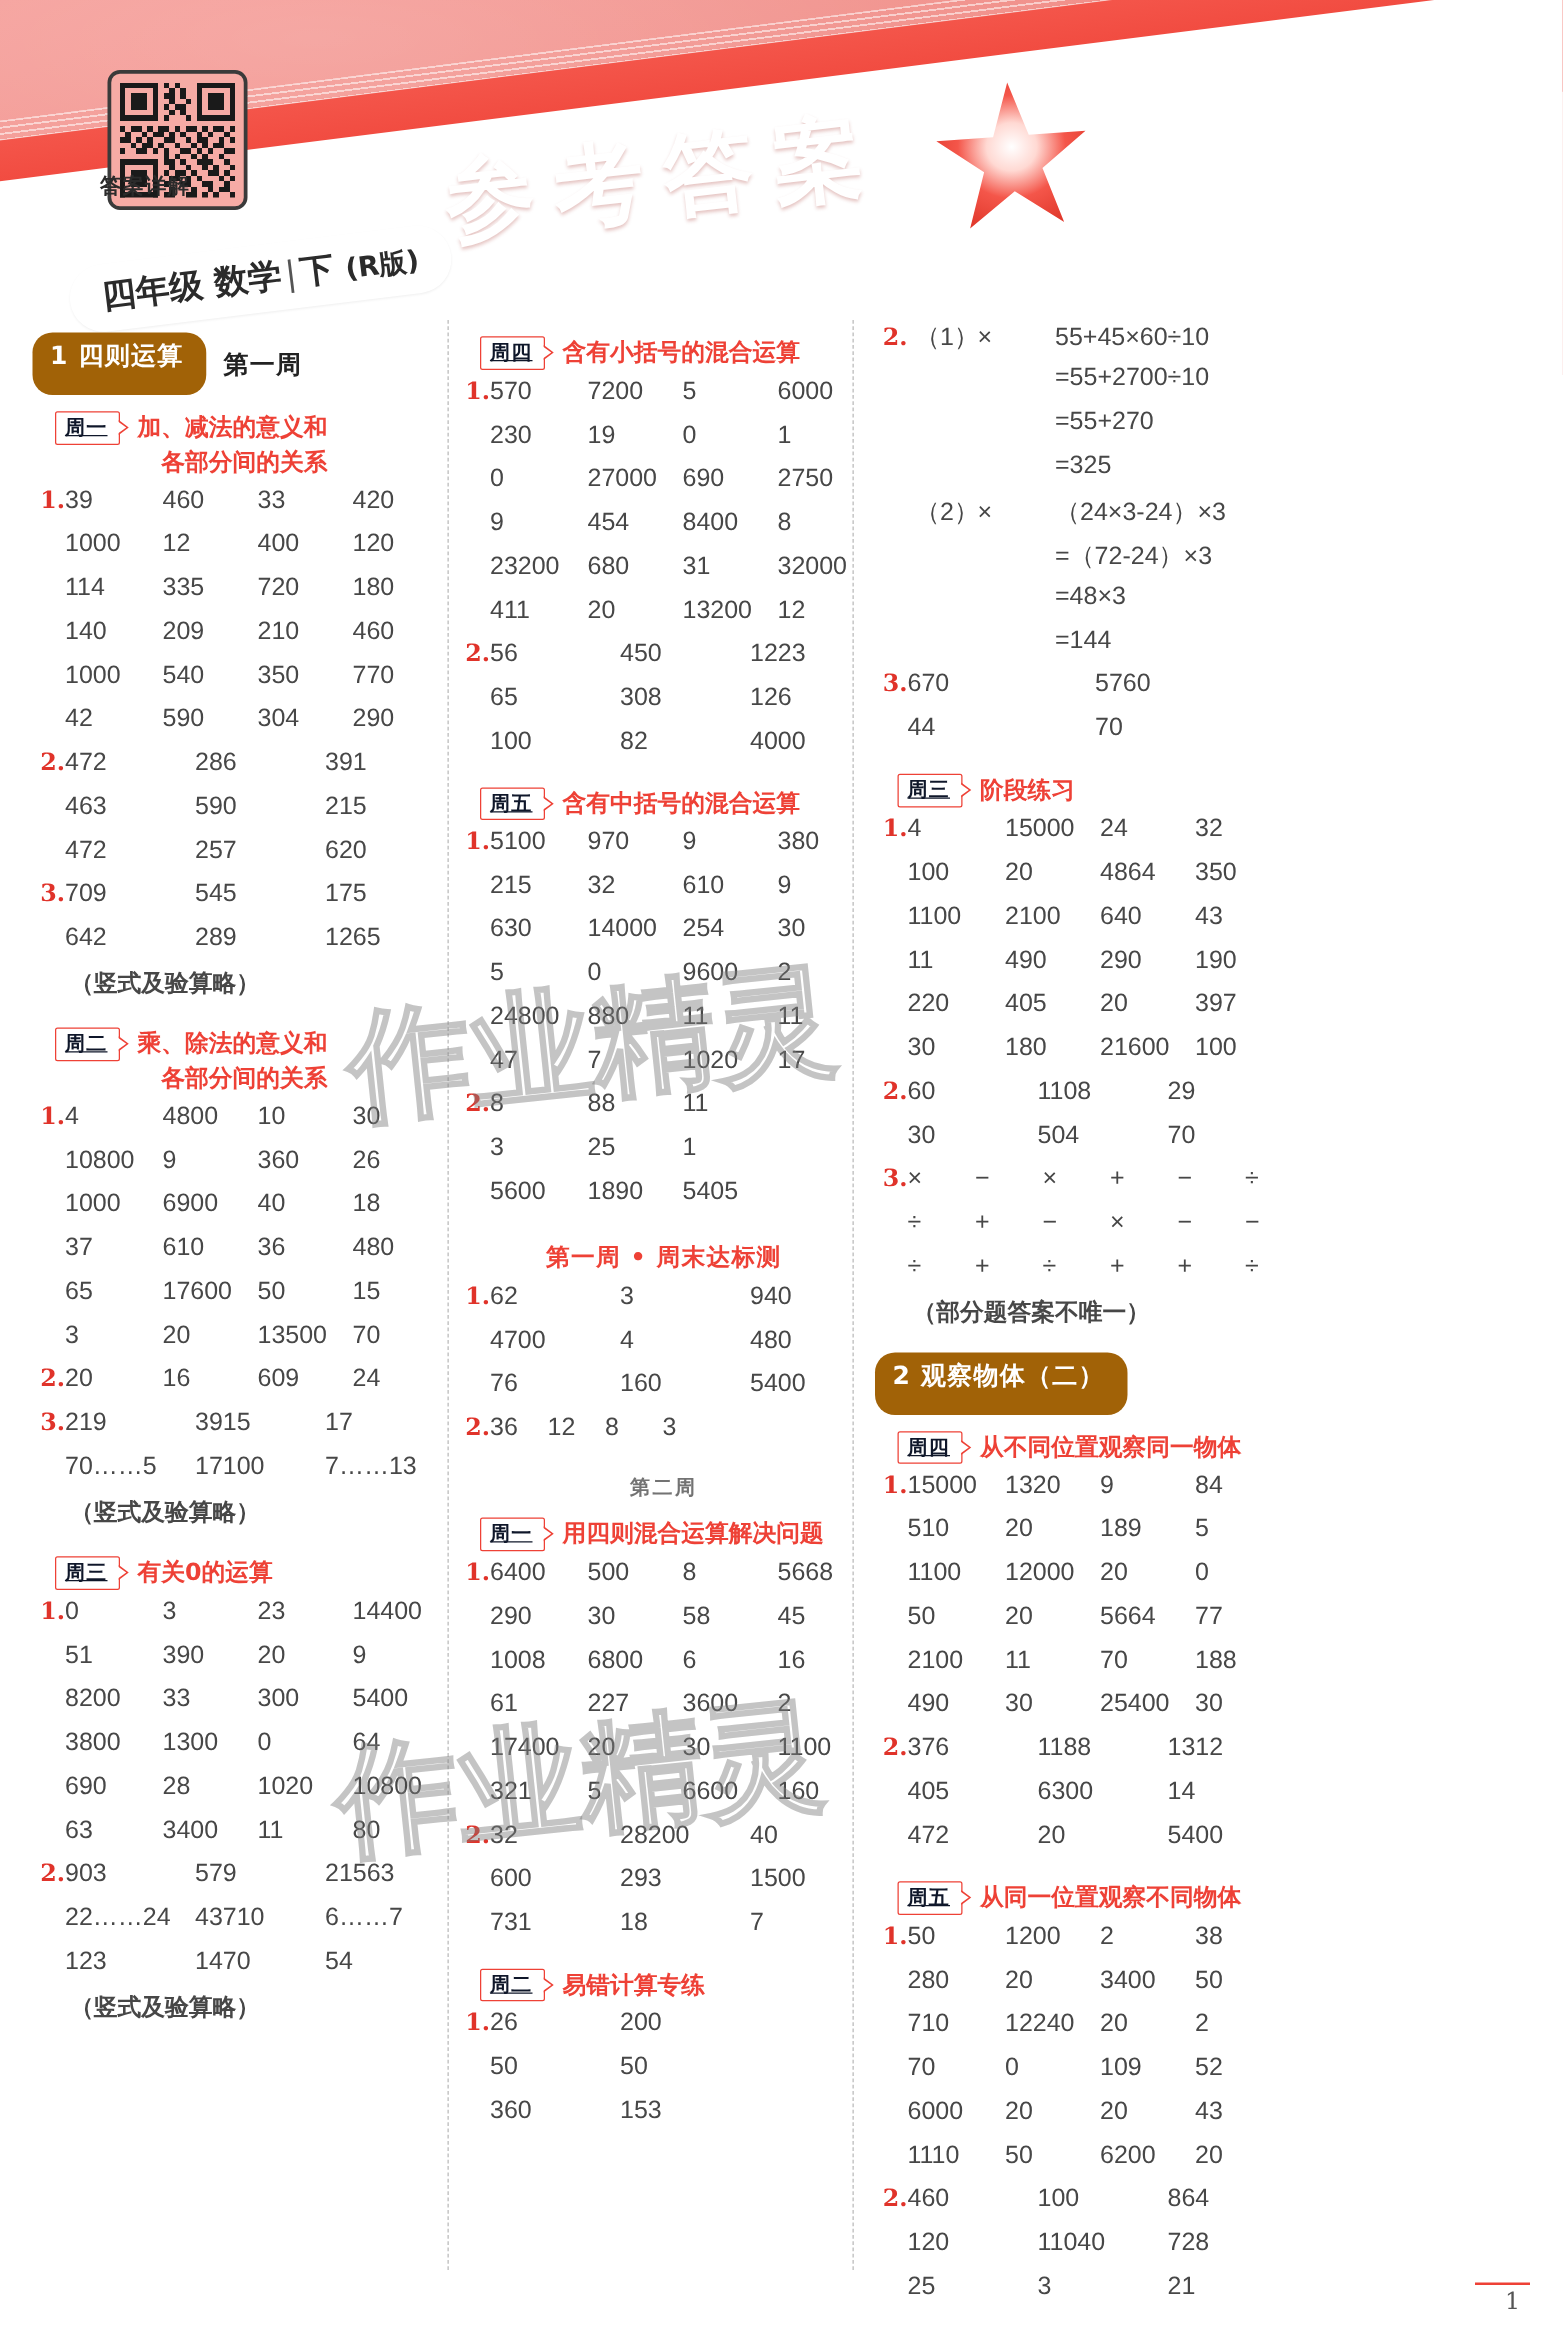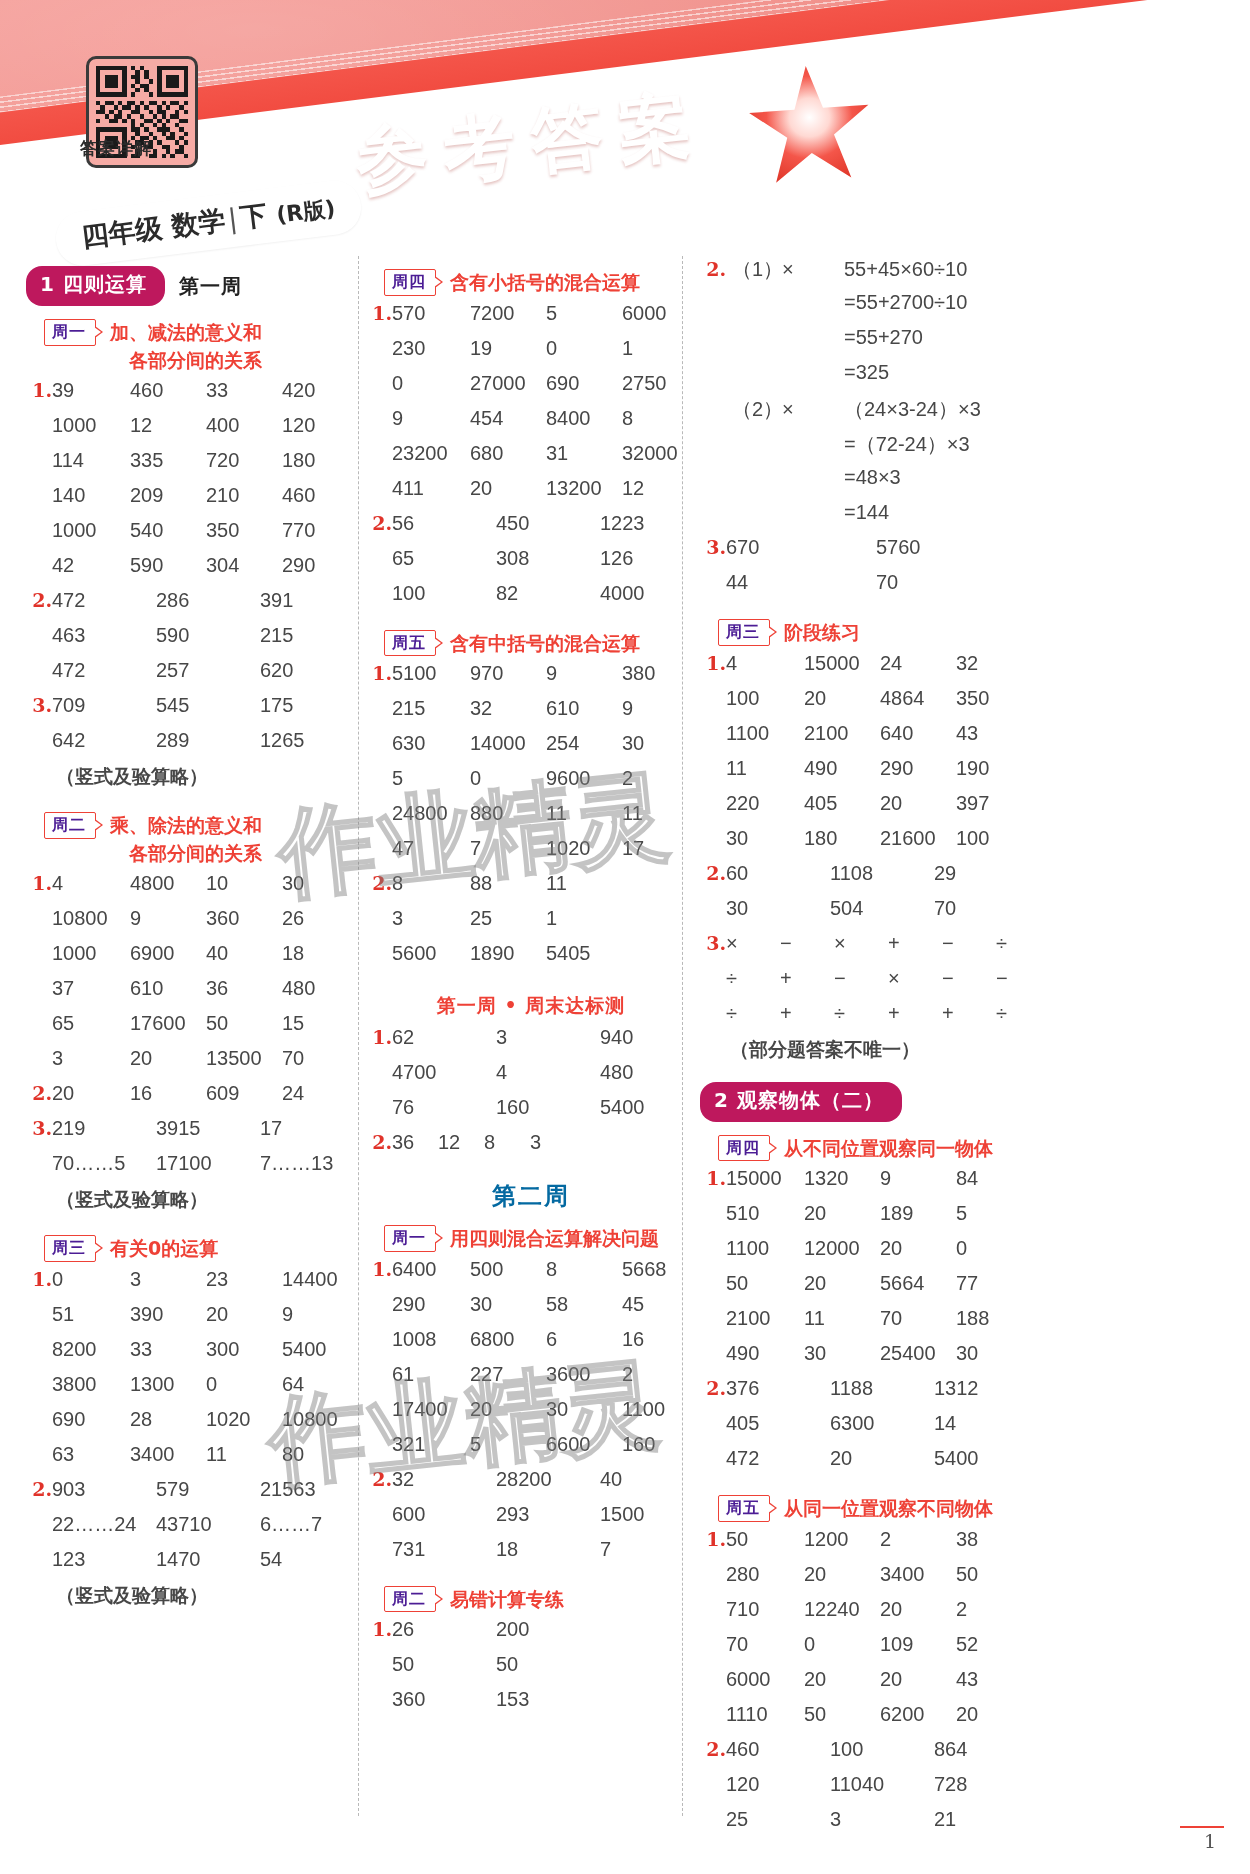--- a/index.html
+++ b/index.html
@@ -108,50 +108,51 @@
   }
   #div1{ left:358px; }
   #div2{ left:682px; }
 
   
   .chapter{
     display:flex; align-items:center; gap:14px;
     margin: 10px 0 4px 0;
   }
   .chapter-pill{
-    background:#be185d; color:#fff; font-weight:bold;
-    font-size:20px; padding:5px 18px 8px 14px; border-radius:16px;
+    background:#a16207; color:#fff; font-weight:bold;
+    font-size:20px; padding:5px 18px 18px 14px; border-radius:16px;
     font-family:"DejaVu Sans","Liberation Sans",sans-serif;
     letter-spacing:1px; white-space:nowrap;
   }
   .chapter-week{
     font-size:20px; font-weight:bold; color:#222;
     font-family:"DejaVu Sans","Liberation Sans",sans-serif;
     letter-spacing:1px;
   }
   .week-center{
-    text-align:center; font-size:24px; font-weight:bold; color:#0369a1;
+    text-align:center; font-size:16px; font-weight:bold; color:#737373;
     font-family:Liberation Mono, monospace;
     letter-spacing:2px; margin:14px 0 8px 0;
   }
 
   
   .day{
     display:flex; align-items:flex-start; gap:8px;
     margin:13px 0 5px 0; padding-left:18px;
   }
   .day-tag{
     display:inline-block; flex:0 0 auto;
-    border:1.5px solid #ee4136; color:#4c1d95;
+    border:1.5px solid #ee4136; color:#0f172a;
     font-size:16px; font-weight:bold; padding:1px 9px 2px 7px;
     font-family:"DejaVu Sans","Liberation Sans",sans-serif;
     border-radius:2px;
     position:relative;
     letter-spacing:1px;
     line-height:1.35;
+    text-decoration:underline;
   }
   .day-tag::after{
     content:""; position:absolute; right:-8px; top:50%;
     width:0;height:0; margin-top:-6px;
     border-left:8px solid #ee4136; border-top:6px solid transparent;
     border-bottom:6px solid transparent;
   }
   .day-tag::before{
     content:""; position:absolute; right:-6px; top:50%;
     width:0;height:0; margin-top:-5px; z-index:1;

